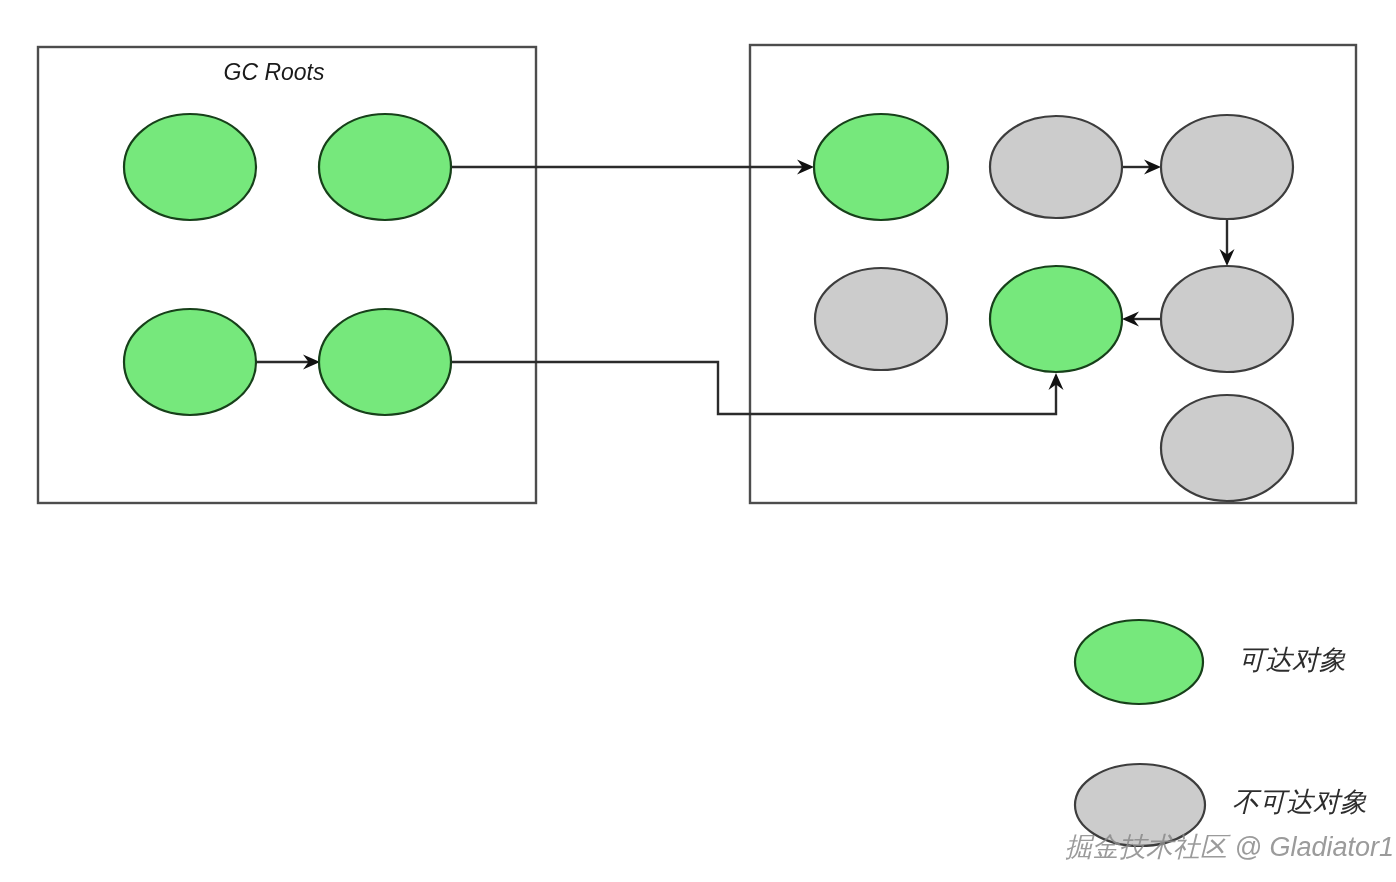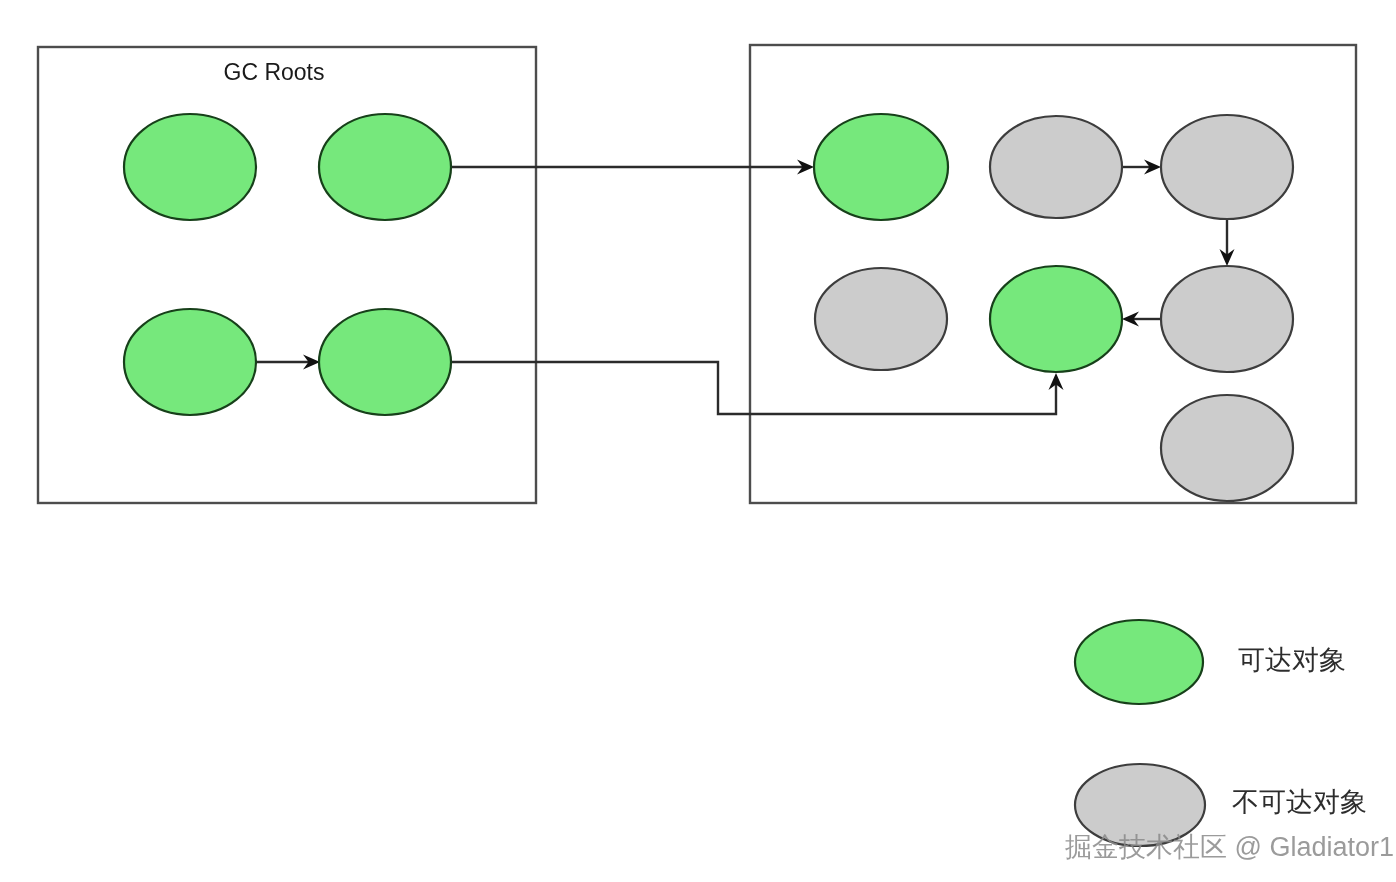--- a/index.html
+++ b/index.html
@@ -10,20 +10,21 @@
   }
   body {
     font-family: "Liberation Sans", "DejaVu Sans", sans-serif;
   }
   #canvas {
     position: relative;
     width: 1396px;
     height: 882px;
     background: #ffffff;
     overflow: hidden;
+    font-style: italic;
   }
   .diagram-svg {
     position: absolute;
     left: 0;
     top: 0;
     width: 1396px;
     height: 882px;
   }
   .region-box {
     fill: #ffffff;

